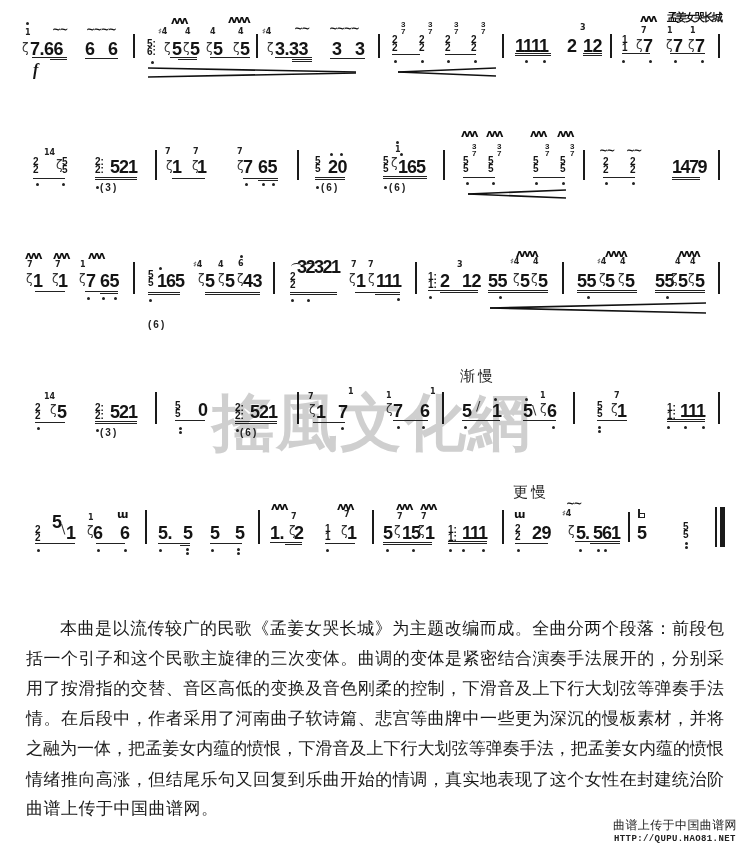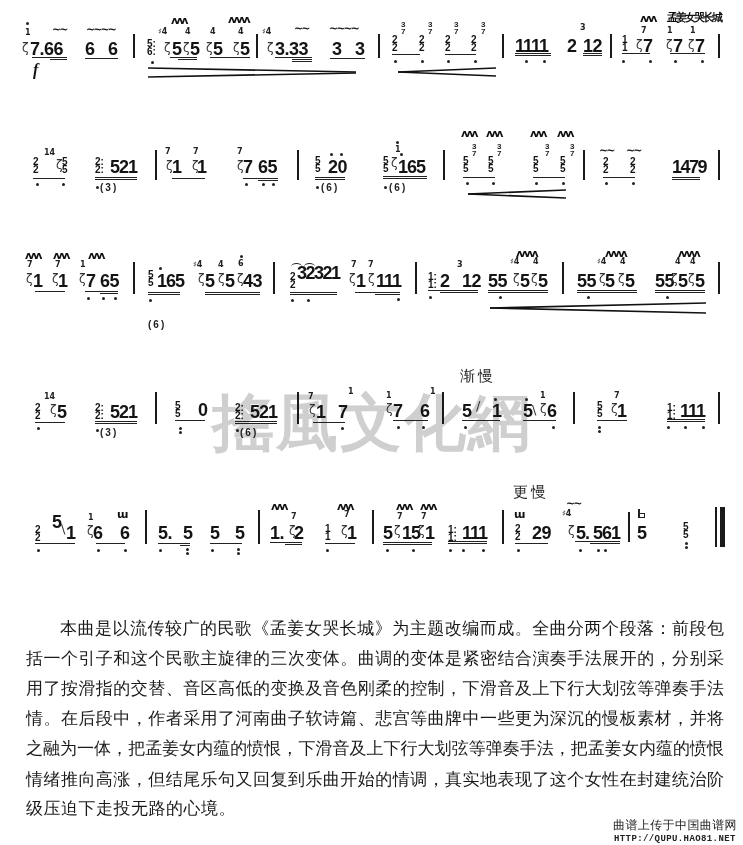--- a/index.html
+++ b/index.html
@@ -269,21 +269,21 @@
 
   <div>
     <span class="m" style="left:33px;top:272px">1</span>
     <span class="m" style="left:58px;top:272px">1</span>
     <span class="m" style="left:86px;top:272px">7</span>
     <span class="m" style="left:100px;top:272px">65</span>
     <span class="m" style="left:157px;top:272px;letter-spacing:-1px">165</span>
     <span class="m" style="left:205px;top:272px">5</span>
     <span class="m" style="left:225px;top:272px">5</span>
     <span class="m" style="left:243px;top:272px">43</span>
-    <span class="m" style="left:297px;top:264px;letter-spacing:-1.5px">32321</span>
+    <span class="m" style="left:297px;top:258px;letter-spacing:-1.5px">32321</span>
     <span class="m" style="left:356px;top:272px">1</span>
     <span class="m" style="left:376px;top:272px;letter-spacing:-1px">111</span>
     <span class="m" style="left:440px;top:272px">2</span>
     <span class="m" style="left:462px;top:272px">12</span>
     <span class="m" style="left:488px;top:272px">55</span>
     <span class="m" style="left:520px;top:272px">5</span>
     <span class="m" style="left:538px;top:272px">5</span>
     <span class="m" style="left:577px;top:272px">55</span>
     <span class="m" style="left:605px;top:272px">5</span>
     <span class="m" style="left:625px;top:272px">5</span>
@@ -583,18 +583,18 @@
     <div class="bl" style="left:720px;top:507px;height:40px;width:5px"></div>
   </div>
 
   <div>
     <div class="txt" style="left:60px;top:617px;width:664px">本曲是以流传较广的民歌《孟姜女哭长城》为主题改编而成。全曲分两个段落：前段包</div>
     <div class="txt" style="left:26px;top:647px;width:698px">括一个引子和这个民歌主旋律的三次变体。曲调的变体是紧密结合演奏手法展开的，分别采</div>
     <div class="txt" style="left:26px;top:677px;width:698px">用了按滑指的交替、音区高低的变换及音色刚柔的控制，下滑音及上下行大划弦等弹奏手法</div>
     <div class="txt" style="left:26px;top:707px;width:698px">情。在后段中，作者采用了河南曲子软诗篇、悲宫等曲牌中一些更为深沉的慢板素材，并将</div>
     <div class="txt" style="left:26px;top:737px;width:698px">之融为一体，把孟姜女内蕴的愤恨，下滑音及上下行大划弦等弹奏手法，把孟姜女内蕴的愤恨</div>
     <div class="txt" style="left:26px;top:768px;width:698px">情绪推向高涨，但结尾乐句又回复到乐曲开始的情调，真实地表现了这个女性在封建统治阶</div>
-    <div class="txt last" style="left:26px;top:797px">级压迫下走投无路的心境。</div>
+    <div class="txt last" style="left:26px;top:797px">曲谱上传于中国曲谱网。</div>
   </div>
 
   <div class="ft1">曲谱上传于中国曲谱网</div>
   <div class="ft2">HTTP://QUPU.HAO81.NET</div>
 </div>
 
 </body></html>

